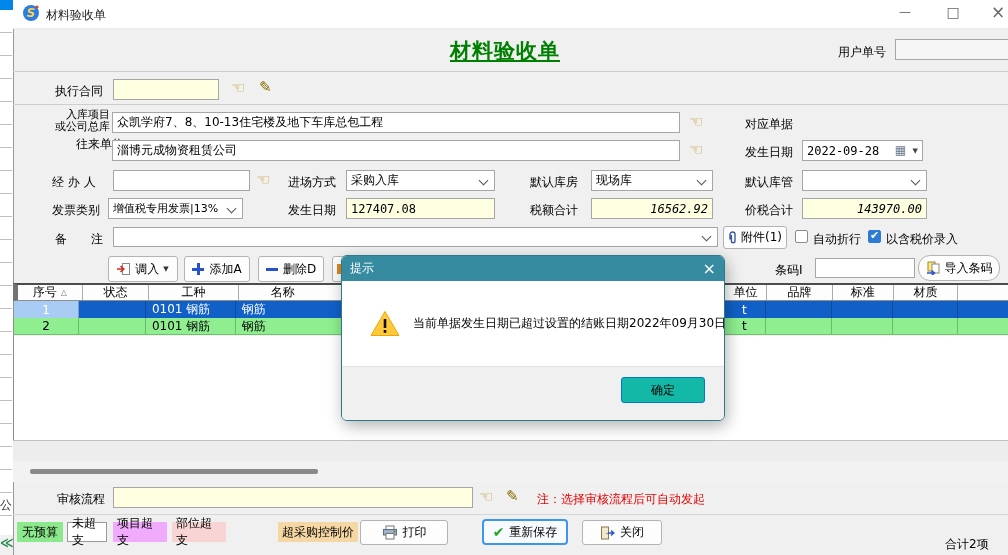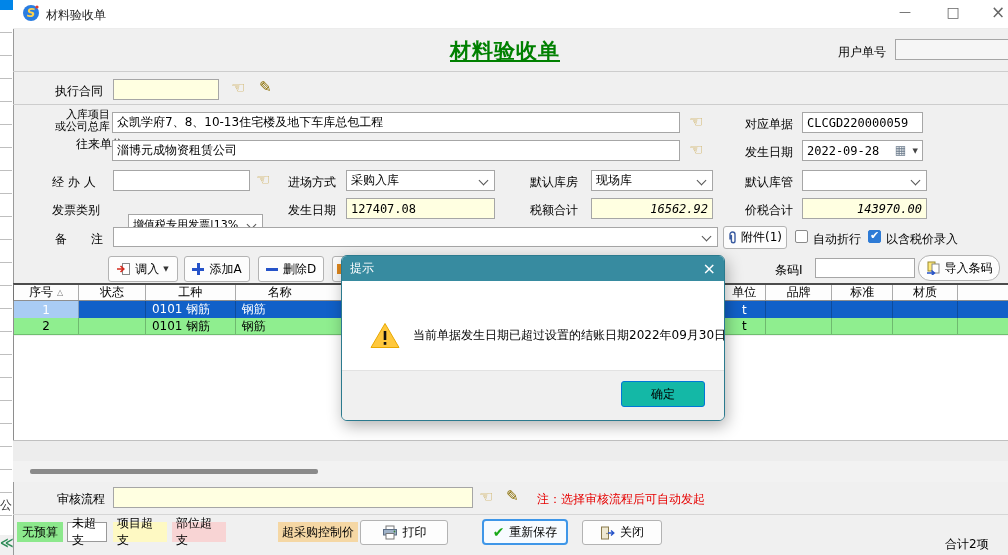--- a/index.html
+++ b/index.html
@@ -73,21 +73,20 @@
   <span class="hand" style="left:231px;top:80px;">☜</span>
   <span class="pencil" style="left:259px;top:80px;">✎</span>
 
   <div class="hline" style="left:13px;top:104px;width:995px;"></div>
 
   <span class="label" style="left:28px;top:109px;font-size:11px;line-height:12px;text-align:right;width:82px;">入库项目
 或公司总库</span>
   <input class="field" style="left: 112px; top: 112px; width: 568px; font-family: &quot;DejaVu Sans&quot;, sans-serif;" value="众凯学府7、8、10-13住宅楼及地下车库总包工程">
   <span class="hand" style="left:689px;top:114px;">☜</span>
   <span class="label" style="left:745px;top:116px;">对应单据</span>
-  <input class="field" style="left: 802px; top: 112px; width: 121px;" value="CLCGD220000059">
 
   <span class="label" style="left:52px;top:136px;margin-left:24px;">往来单位</span>
   <input class="field" style="left: 112px; top: 140px; width: 568px; font-family: &quot;DejaVu Sans&quot;, sans-serif;" value="淄博元成物资租赁公司">
   <span class="hand" style="left:689px;top:142px;">☜</span>
   <span class="label" style="left:745px;top:144px;">发生日期</span>
   <div class="select" style="left:802px;top:140px;width:121px;padding-right:30px;">
     <span class="smallmono">2022-09-28</span>
     <span class="abs" style="right:16px;top:2px;font-size:12px;color:#6B7B8C;">▦</span>
     <span class="abs" style="right:4px;top:6px;font-size:7px;color:#444;">▼</span>
   </div>
@@ -105,21 +104,21 @@
     <span>现场库</span>
     <span class="chev"></span>
   </div>
   <span class="label" style="left:745px;top:174px;">默认库管</span>
   <div class="select" style="left:802px;top:170px;width:125px;">
     <span></span>
     <span class="chev"></span>
   </div>
 
   <span class="label" style="left:52px;top:202px;">发票类别</span>
-  <div class="select" style="left:128px;top:198px;width:135px;font-size:11px;margin-top:16px;">
+  <div class="select" style="left:108px;top:198px;width:135px;font-size:11px;">
     <span>增值税专用发票|13%</span>
     <span class="chev"></span>
   </div>
   <span class="label" style="left:288px;top:202px;">发生日期</span>
   <input class="field yellow" style="left: 346px; top: 198px; width: 149px;" value="127407.08">
   <span class="label" style="left:530px;top:202px;">税额合计</span>
   <input class="field yellow right" style="left: 591px; top: 198px; width: 122px;" value="16562.92">
   <span class="label" style="left:745px;top:202px;">价税合计</span>
   <input class="field yellow right" style="left: 802px; top: 198px; width: 125px;" value="143970.00">
 
@@ -171,21 +170,21 @@
     <span style="display:inline-flex;">
       <svg width="15" height="14" viewBox="0 0 15 14">
         <rect x="2" y="1" width="7" height="9" fill="#FFE97A" stroke="#9A8A30"></rect>
         <rect x="6" y="3" width="7" height="9" fill="#FFF" stroke="#888"></rect>
         <path d="M1 12 h7 M5.5 9.5 L8.5 12 L5.5 14.5" fill="none" stroke="#2653C9" stroke-width="1.4"></path>
       </svg>
     </span>
     <span>导入条码</span>
   </div>
 
-  <div class="trow thead" style="border-left:1px solid #737373;">
+  <div class="trow thead" style="border-left:5px solid #737373;">
     <div class="tcell" style="width:65px;gap:4px;">
       <span>序号</span>
       <span style="font-size:8px;color:#777;">△</span>
     </div>
     <div class="tcell" style="width:67px;">状态</div>
     <div class="tcell" style="width:90px;">工种</div>
     <div class="tcell" style="width:488px;justify-content:flex-start;padding-left:32px;">名称</div>
     <div class="tcell" style="width:43px;">单位</div>
     <div class="tcell" style="width:66px;">品牌</div>
     <div class="tcell" style="width:61px;">标准</div>
@@ -230,21 +229,21 @@
   <span class="label" style="left:537px;top:491px;color:#E60000;">注：选择审核流程后可自动发起</span>
 
   <div class="hline" style="left:13px;top:514px;width:995px;background:#D6D6D6;"></div>
 
   <div class="chip" style="left: 17px; top: 522px; width: 46px; background: rgb(140, 232, 140);">
       <span>无预算</span>
     </div>
   <div class="chip" style="left: 67px; top: 522px; width: 40px; border: 1px solid rgb(153, 153, 153); background: rgb(255, 255, 255);">
       <span>未超支</span>
     </div>
-  <div class="chip" style="left: 113px; top: 522px; width: 54px; background: #fef9c3;">
+  <div class="chip" style="left: 113px; top: 522px; width: 54px; background: #f0abfc;">
       <span>项目超支</span>
     </div>
   <div class="chip" style="left: 172px; top: 522px; width: 54px; background: rgb(248, 212, 212);">
       <span>部位超支</span>
     </div>
   <div class="chip" style="left: 231px; top: 522px; width: 80px; background: rgb(245, 215, 164); margin-left: 47px;">
       <span>超采购控制价</span>
     </div>
 
   <div class="btn" style="left:360px;top:520px;width:88px;height:25px;">
@@ -272,21 +271,21 @@
     </span>
     <span>关闭</span>
   </div>
   <span class="label" style="left:945px;top:536px;">合计2项</span>
 
   <div class="abs dlg-shadow" style="left:341px;top:255px;width:382px;height:164px;z-index:50;border:1px solid #2B7A8E;border-radius:6px;overflow:hidden;background:#FFF;">
     <div style="height:25px;background:#378BA0;display:flex;align-items:center;padding:0 8px;box-sizing:border-box;">
       <span style="color:#FFF;font-size:12px;flex:1;">提示</span>
       <span style="color:#FFF;font-size:16px;line-height:1;">×</span>
     </div>
-    <div style="height:69px;background:#FFF;display:flex;align-items:center;gap:13px;padding-left:28px;box-sizing:border-box;margin-top:20px;">
+    <div style="height:85px;background:#FFF;display:flex;align-items:center;gap:13px;padding-left:28px;box-sizing:border-box;">
       <span style="display:inline-flex;">
         <svg width="30" height="27" viewBox="0 0 30 27">
           <path d="M15 1.5 L29 25.5 H1 Z" fill="#FFC83D" stroke="#E8A800" stroke-width="1" stroke-linejoin="round"></path>
           <rect x="13.7" y="9" width="2.6" height="9" fill="#111"></rect>
           <rect x="13.7" y="20" width="2.6" height="2.8" fill="#111"></rect>
         </svg>
       </span>
       <span style="font-size:12px;white-space:nowrap;">当前单据发生日期已超过设置的结账日期2022年09月30日</span>
     </div>
     <div style="height:53px;background:#F0F0F0;border-top:1px solid #E2E2E2;position:relative;">

